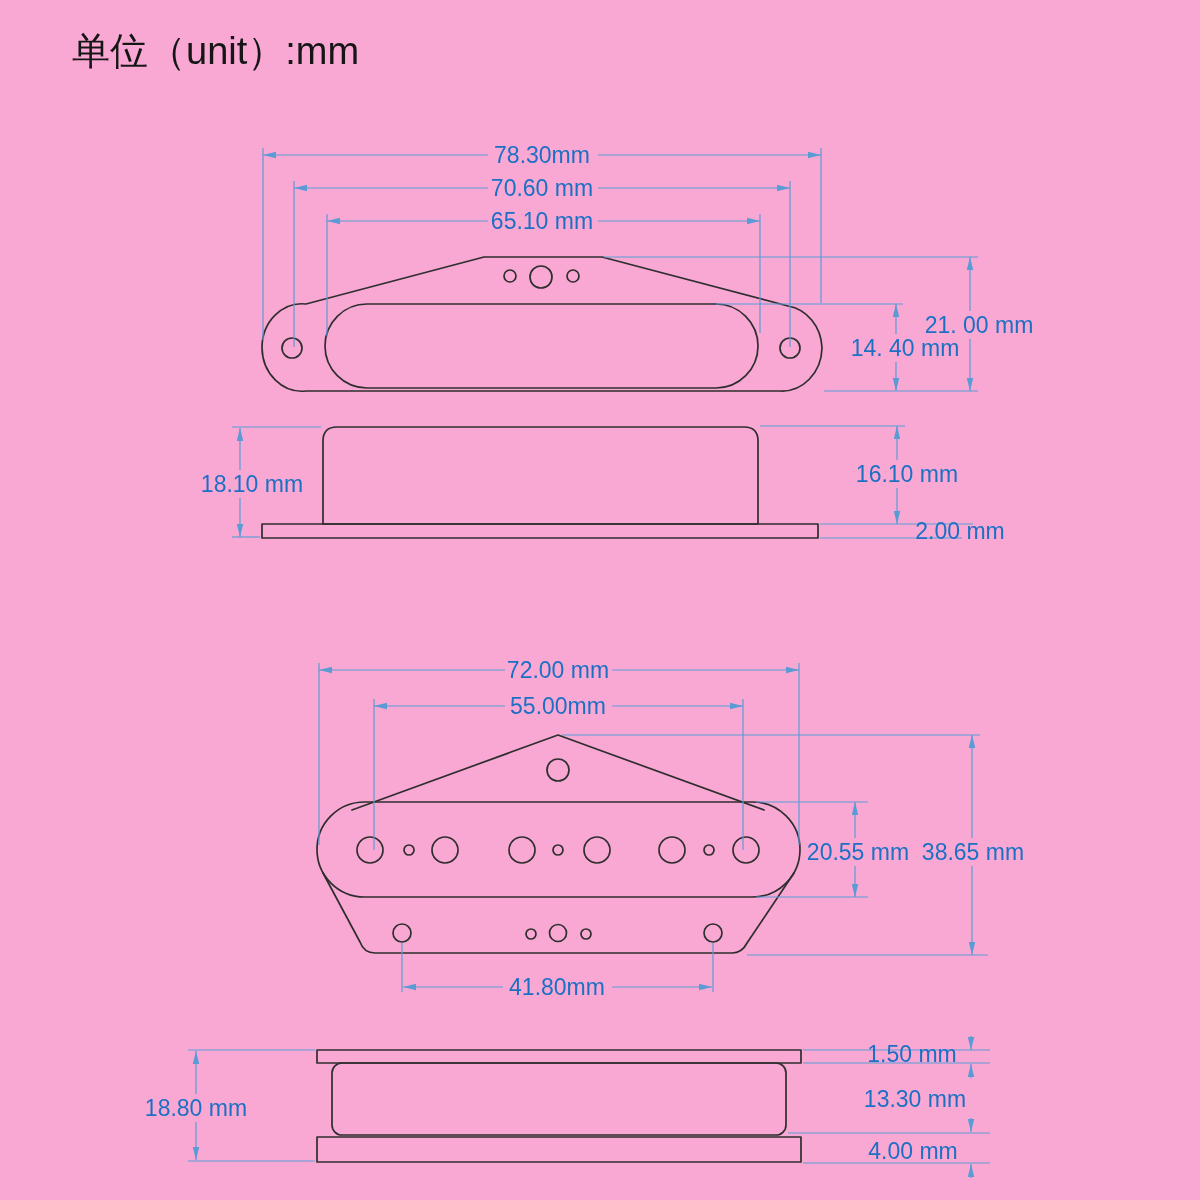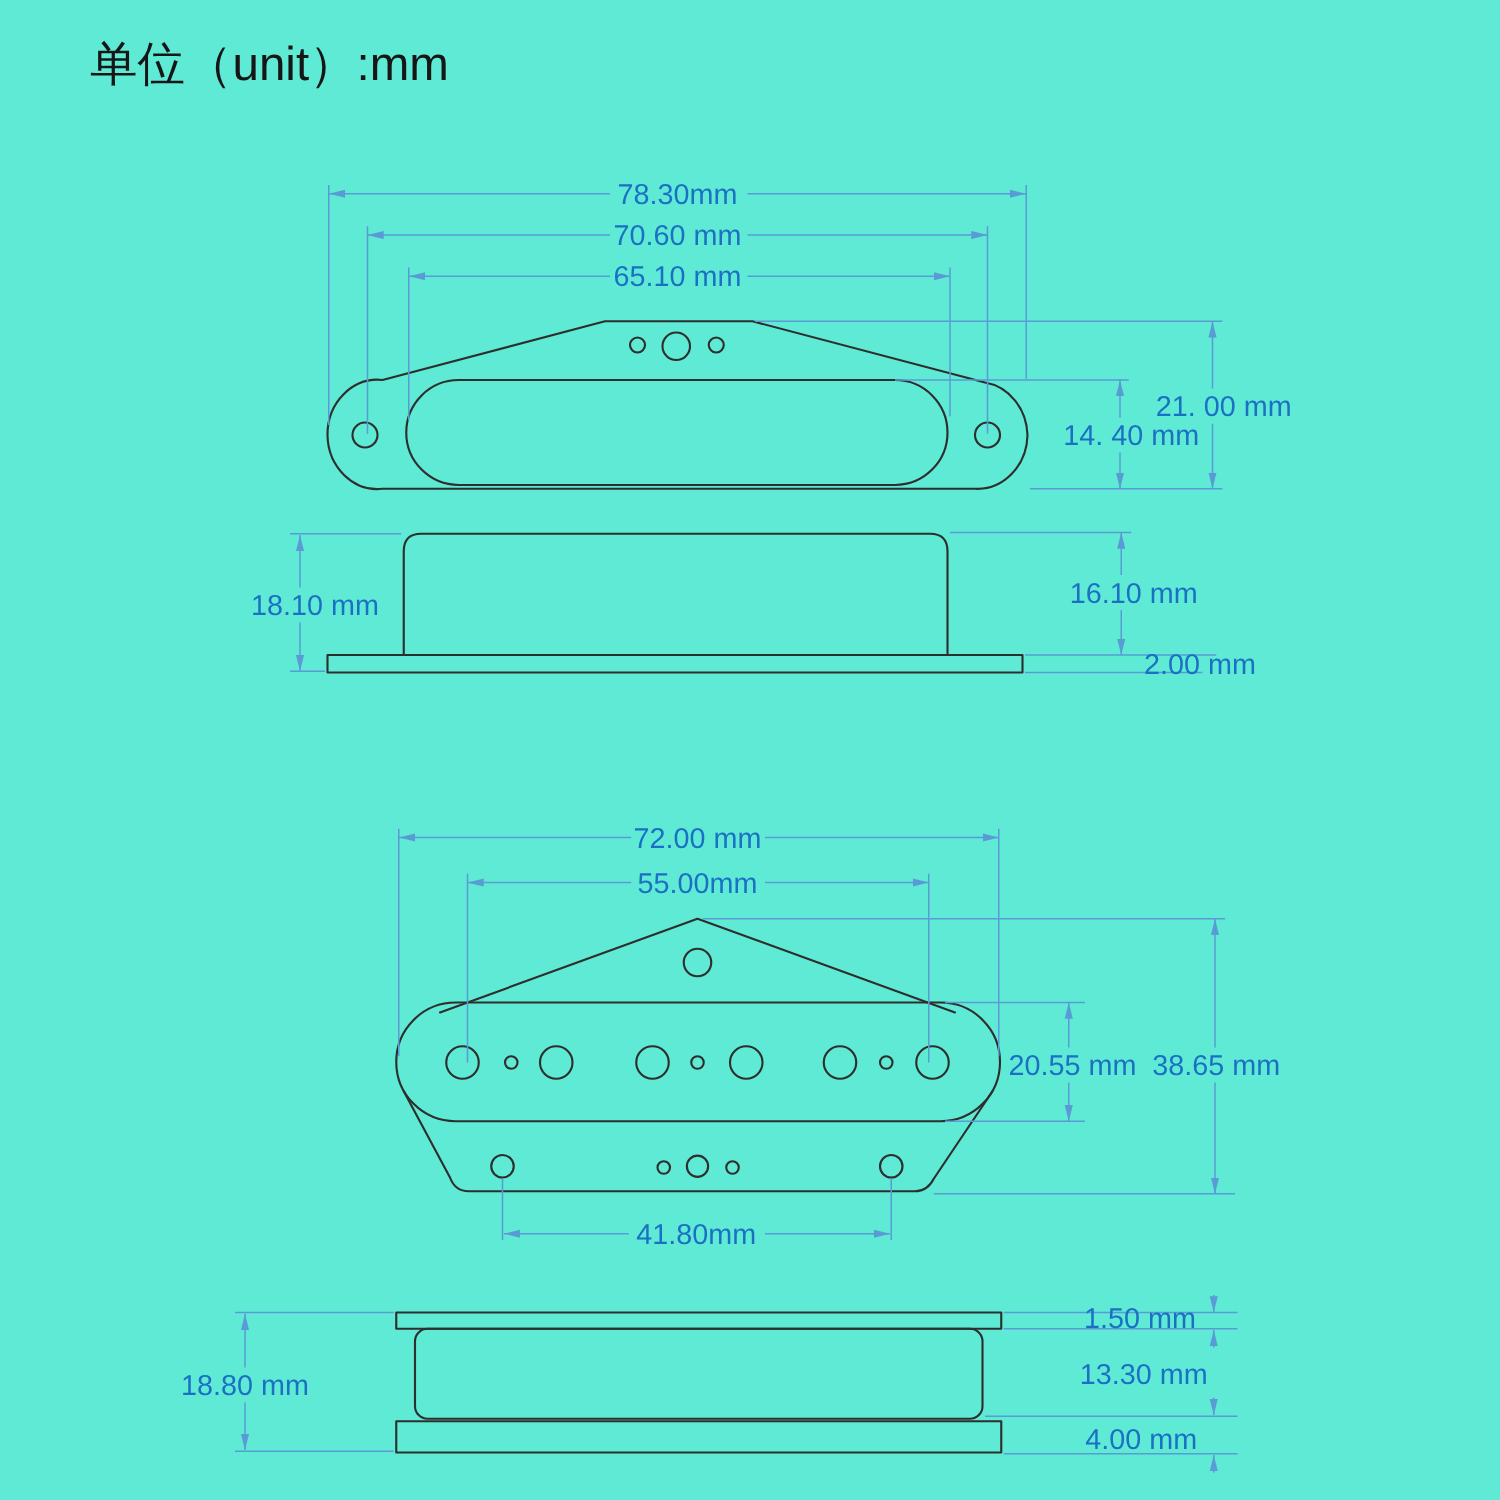--- a/index.html
+++ b/index.html
@@ -1,16 +1,16 @@
 <!DOCTYPE html>
 <html><head>
 <meta charset="utf-8">
 <style>
   html,body{margin:0;padding:0;background:#ffffff;}
-  .page{width:1200px;height:1200px;position:relative;background:#5eead4;overflow:hidden;}
+  .page{width:1200px;height:1200px;position:relative;background:#f9a8d4;overflow:hidden;}
   svg{display:block;}
   .ol{stroke:#2e2e2e;stroke-width:1.7;fill:none;stroke-linejoin:round;stroke-linecap:round;}
   .dim{stroke:#5b9bd5;stroke-width:1.2;fill:none;}
   .dt{fill:#1c70c4;font-family:"Liberation Sans",sans-serif;font-size:23px;text-anchor:middle;}
   .title{fill:#161616;font-family:"Liberation Sans","DejaVu Sans",sans-serif;font-size:38px;}
 </style>
 </head>
 <body>
 
 <div class="page">

